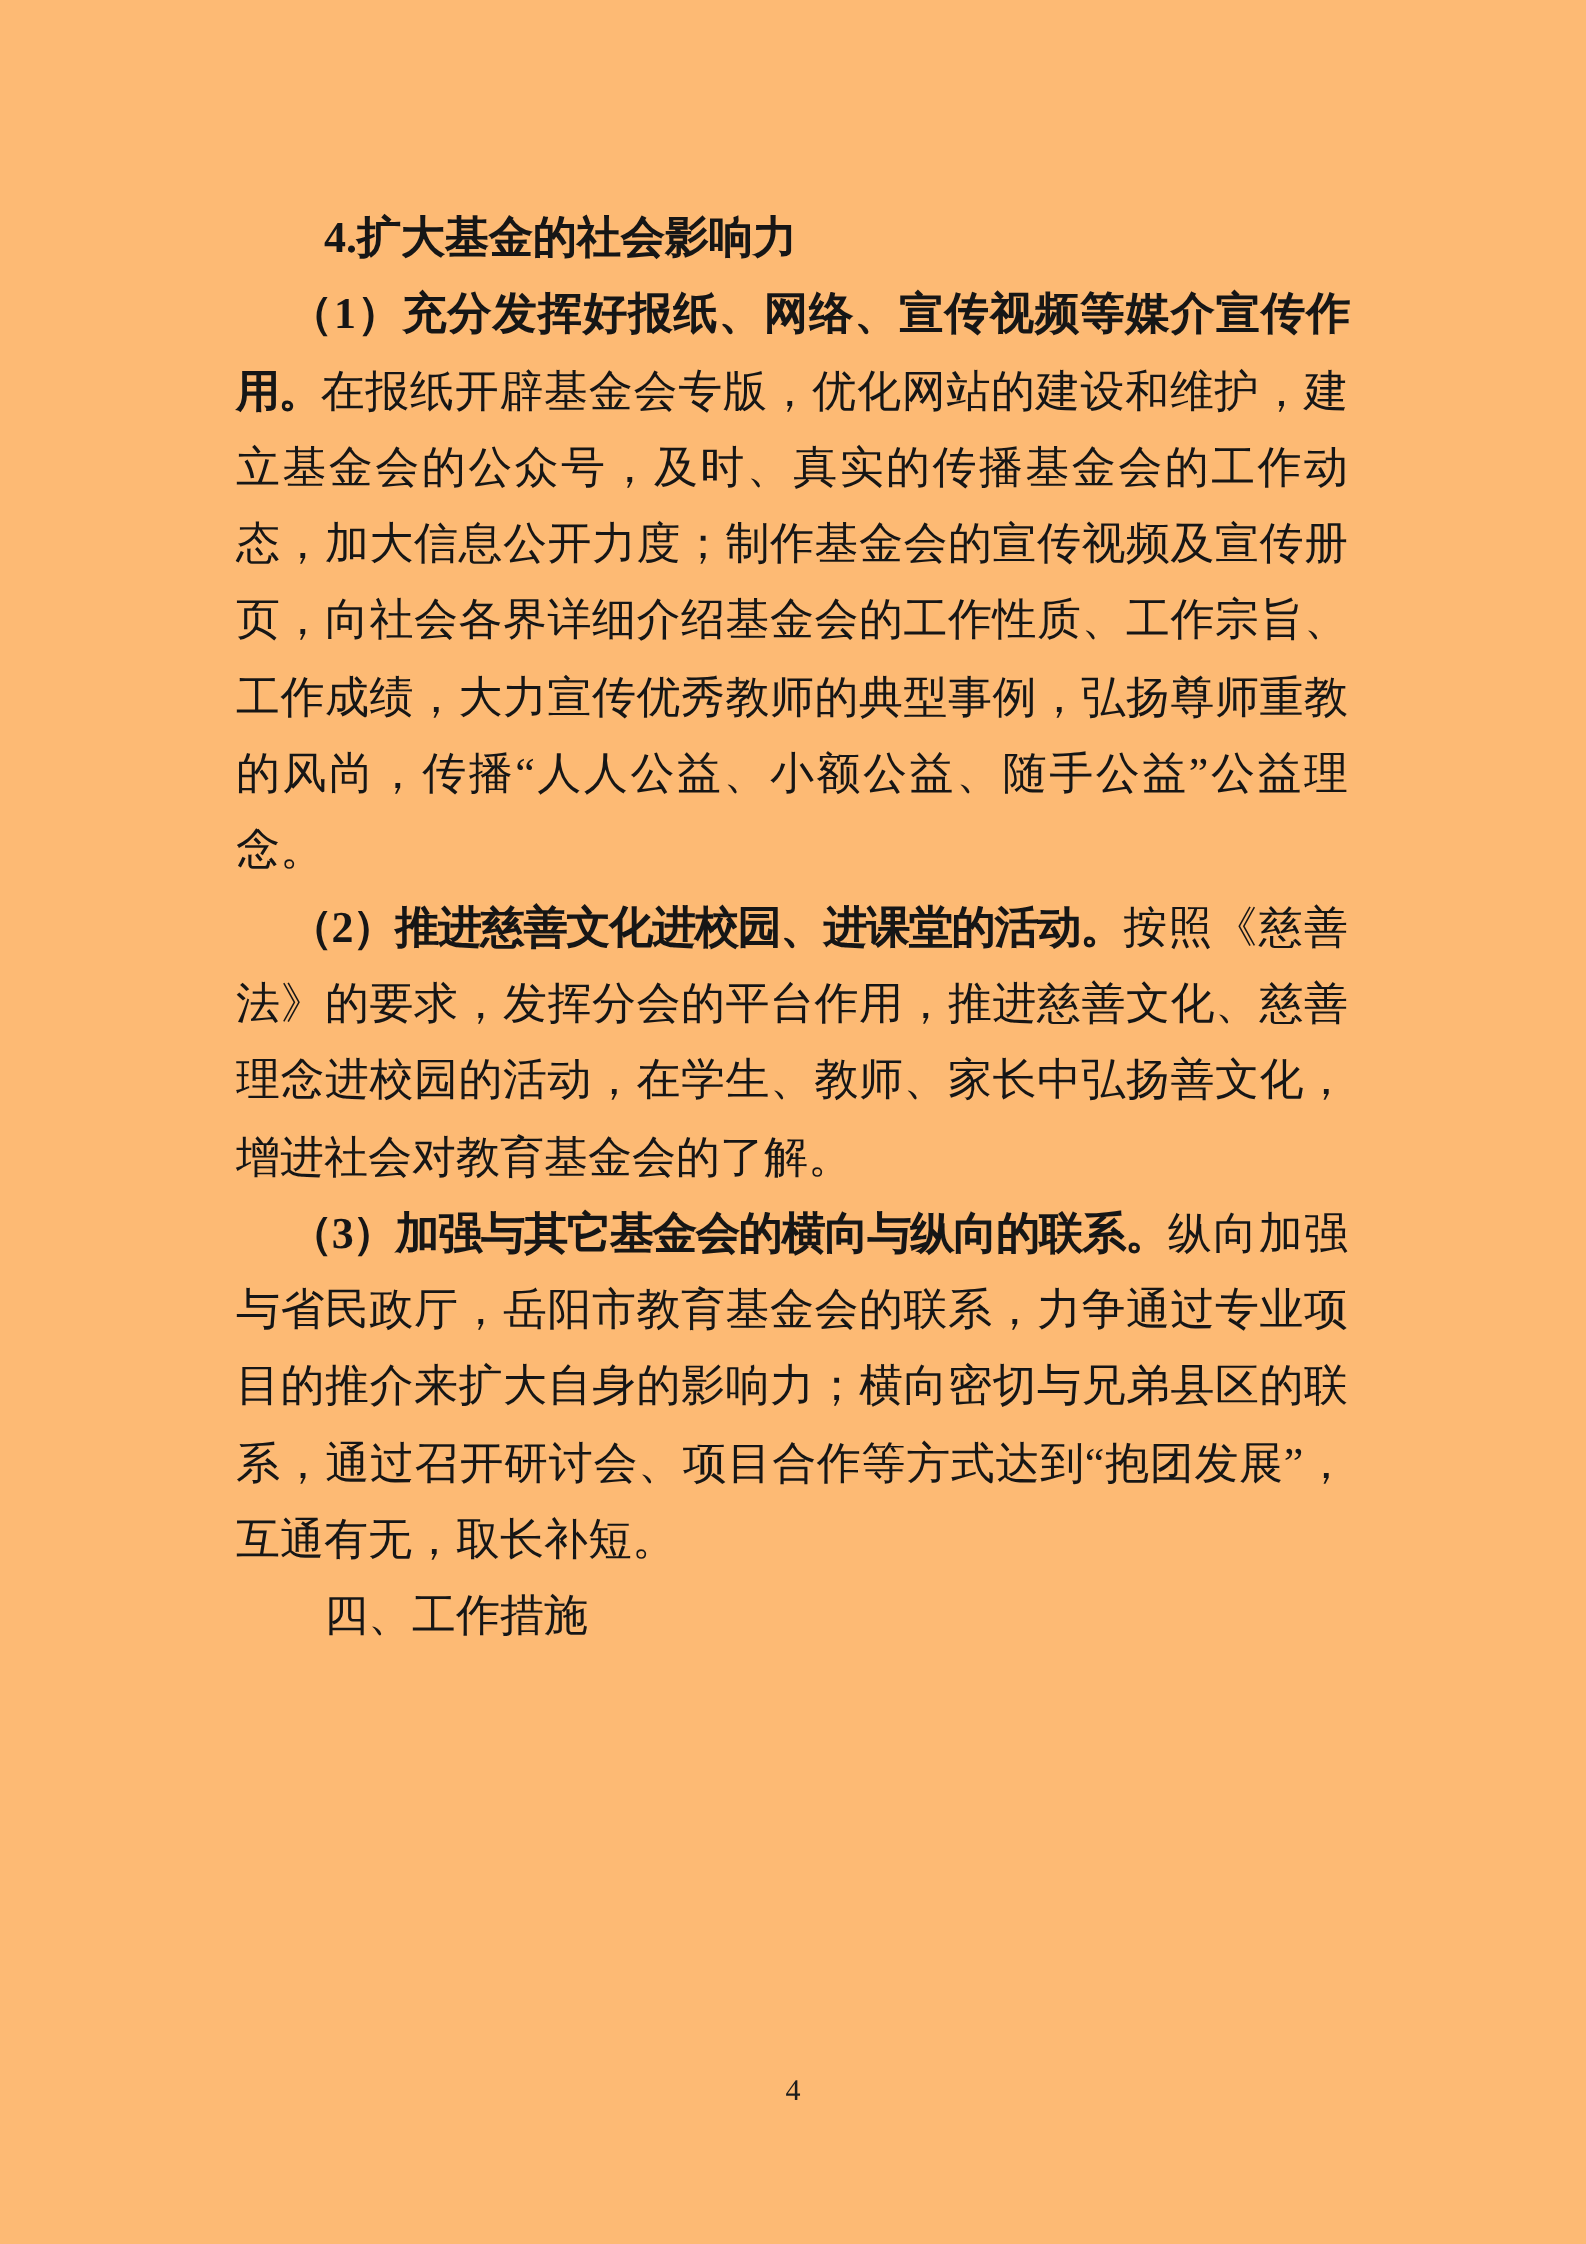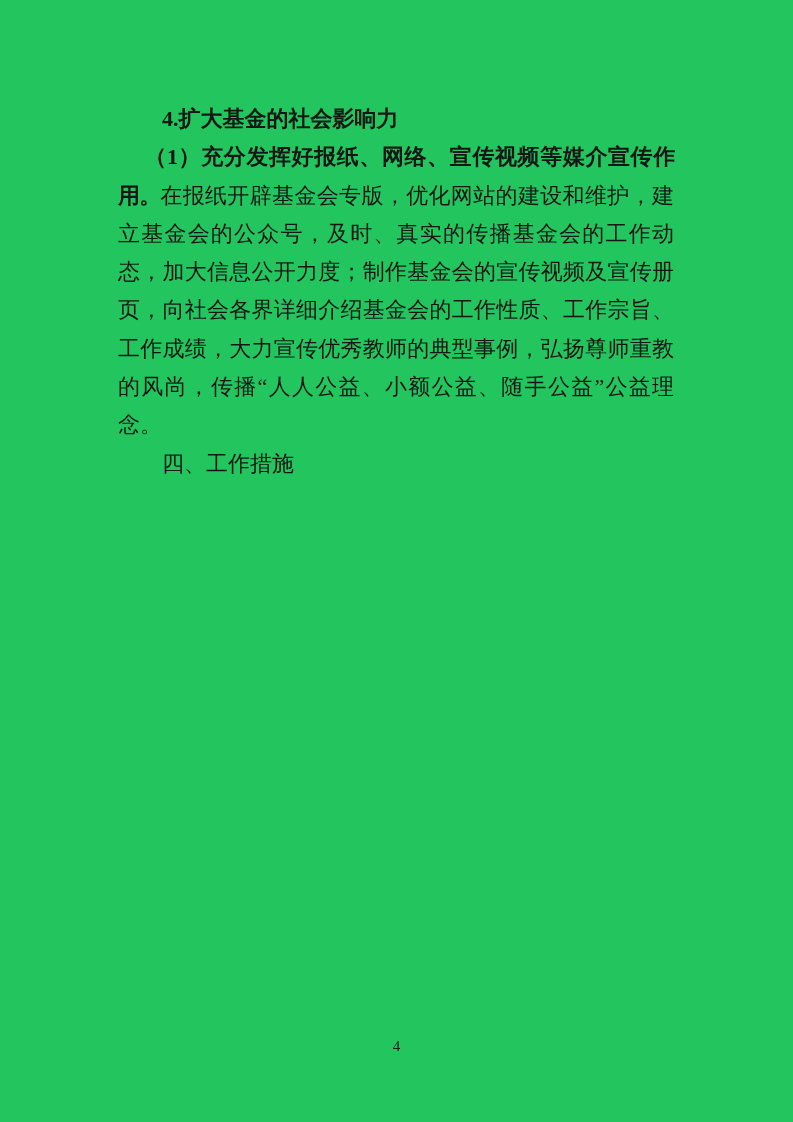--- a/index.html
+++ b/index.html
@@ -8,21 +8,21 @@
     height: 1122px;
     background: #ffffff;
     position: relative;
     overflow: hidden;
     font-family: "Liberation Serif", "DejaVu Serif", serif;
     color: #161616;
   }
   .sheet {
     position: absolute;
     inset: 0;
-    background: #22c55e;
+    background: #fdba74;
   }
   .content {
     position: absolute;
     left: 118px;
     top: 100px;
     width: 556px;
     font-size: 22px;
     line-height: 38.3px;
     text-align: justify;
     text-justify: inter-ideograph;
@@ -61,21 +61,23 @@
 <body>
 
 <div class="sheet">
 
   <div class="content">
 
     <p class="para h-serif">4.扩大基金的社会影响力</p>
 
     <p class="para paren"><span class="lead">（1）充分发挥好报纸、网络、宣传视频等媒介宣传作用。</span><span>在报纸开辟基金会专版，优化网站的建设和维护，建立基金会的公众号，及时、真实的传播基金会的工作动态，加大信息公开力度；制作基金会的宣传视频及宣传册页，向社会各界详细介绍基金会的工作性质、工作宗旨、工作成绩，大力宣传优秀教师的典型事例，弘扬尊师重教的风尚，传播“人人公益、小额公益、随手公益”公益理念。</span></p>
 
+    <p class="para paren"><span class="lead">（2）推进慈善文化进校园、进课堂的活动。</span><span>按照《慈善法》的要求，发挥分会的平台作用，推进慈善文化、慈善理念进校园的活动，在学生、教师、家长中弘扬善文化，增进社会对教育基金会的了解。</span></p>
 
+    <p class="para paren"><span class="lead">（3）加强与其它基金会的横向与纵向的联系。</span><span>纵向加强与省民政厅，岳阳市教育基金会的联系，力争通过专业项目的推介来扩大自身的影响力；横向密切与兄弟县区的联系，通过召开研讨会、项目合作等方式达到“抱团发展”，互通有无，取长补短。</span></p>
 
     <p class="para h-hei">四、工作措施</p>
 
 
 
   </div>
 
   <div class="page-num">4</div>
 
 </div>

